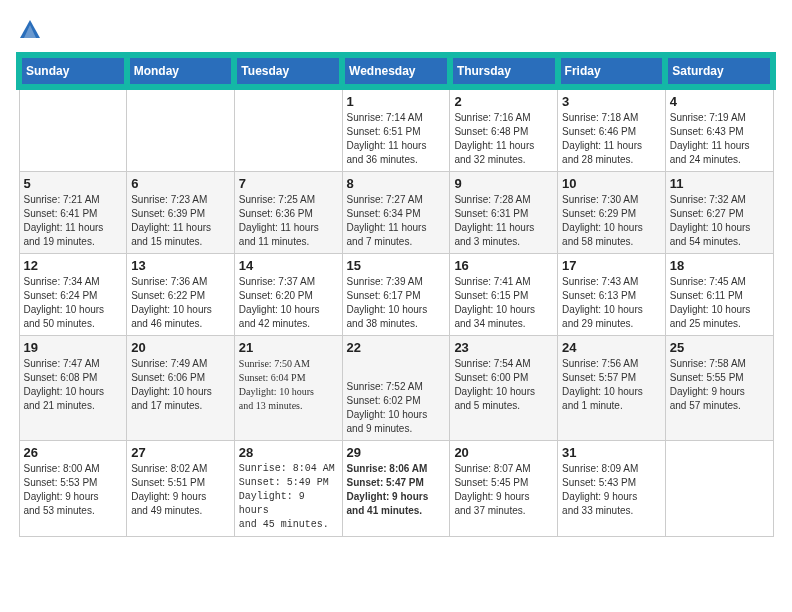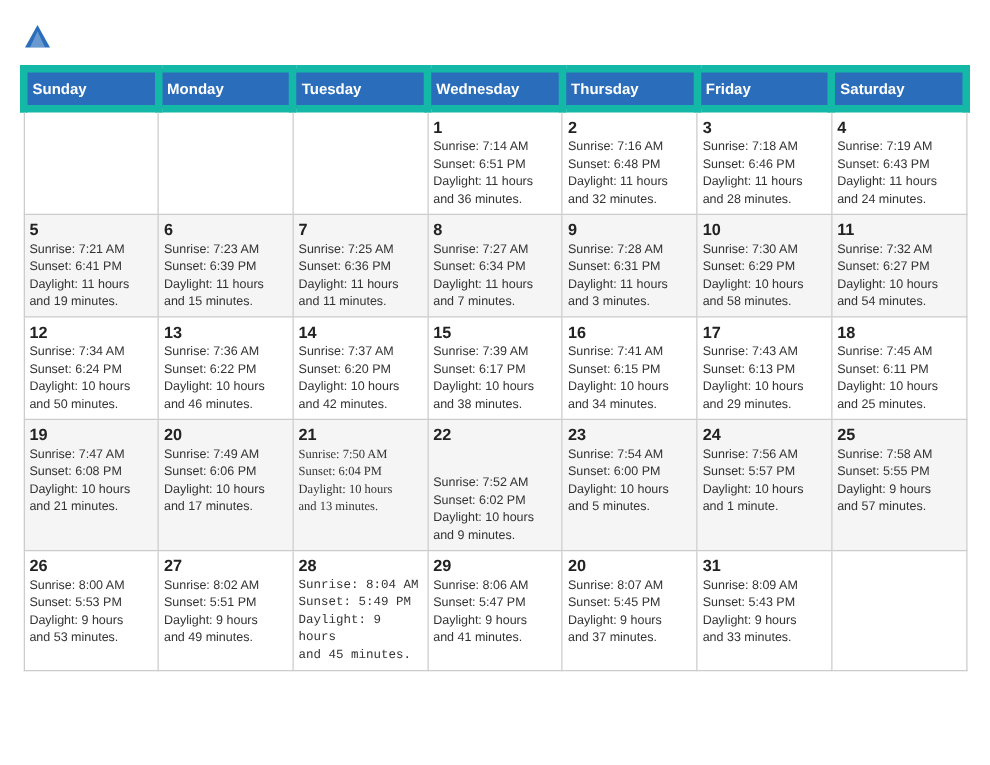--- a/index.html
+++ b/index.html
@@ -319,21 +319,21 @@
         </td>
         <td>
           <span class="day-number">28</span>
           <div class="day-info" style="white-space: pre-line; font-family: Liberation Mono, monospace;">Sunrise: 8:04 AM
 Sunset: 5:49 PM
 Daylight: 9 hours
 and 45 minutes.</div>
         </td>
         <td>
           <span class="day-number">29</span>
-          <div class="day-info" style="white-space: pre-line;">Sunrise: 8:06 AM
+          <div class="day-info" style="white-space: pre-line; font-weight: bold;">Sunrise: 8:06 AM
 Sunset: 5:47 PM
 Daylight: 9 hours
 and 41 minutes.</div>
         </td>
         <td>
           <span class="day-number">20</span>
           <div class="day-info" style="white-space: pre-line;">Sunrise: 8:07 AM
 Sunset: 5:45 PM
 Daylight: 9 hours
 and 37 minutes.</div>

